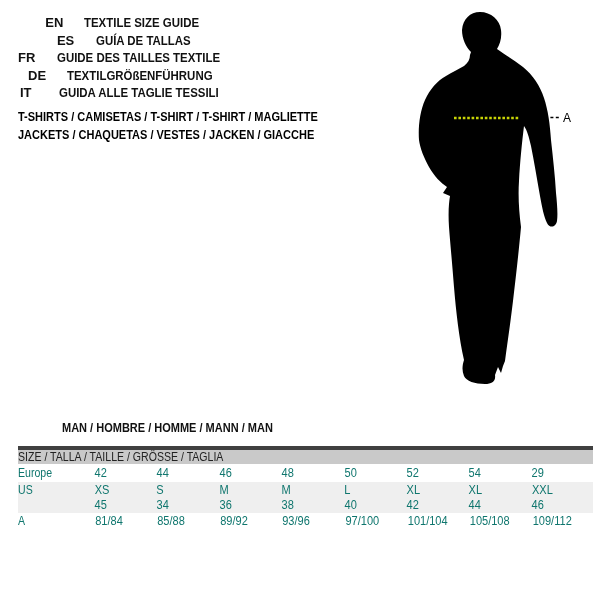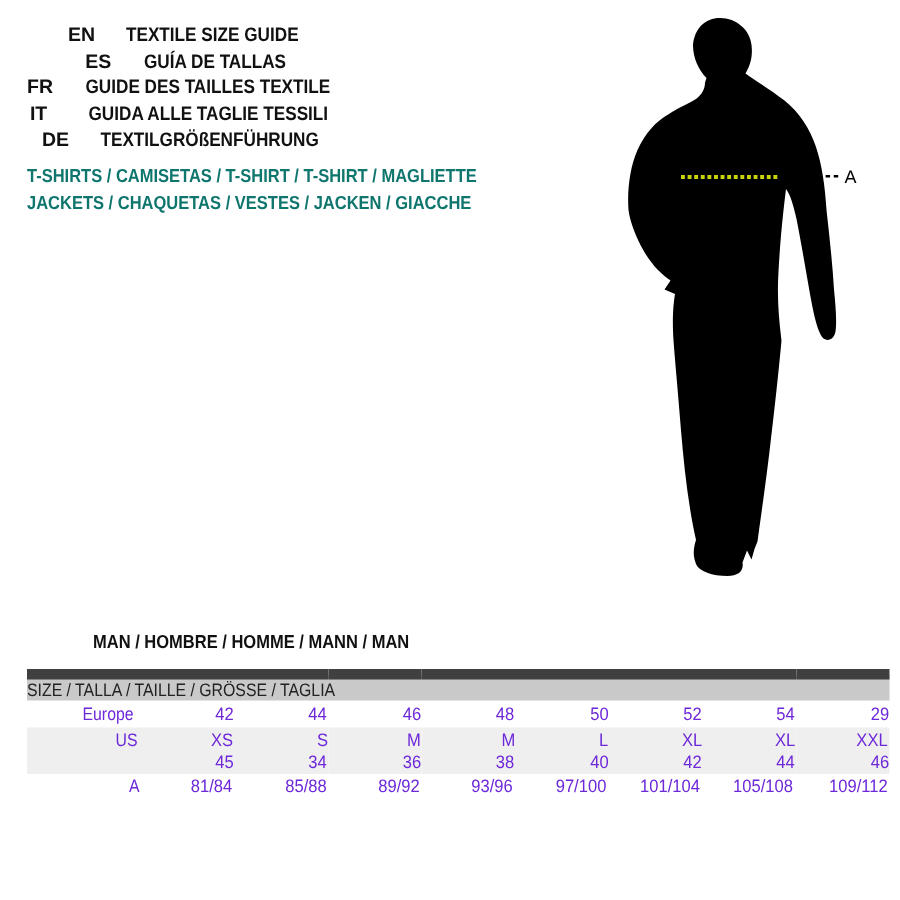--- a/index.html
+++ b/index.html
@@ -13,35 +13,35 @@
   
   .cond  { display:inline-block; transform:scaleX(0.88); transform-origin:0 50%; white-space:nowrap; }
   .vcond { display:inline-block; transform:scaleX(0.92); white-space:nowrap; }
 
   
   .lang-block { position:absolute; left:18px; top:14px; color:#111; }
   .lang-row  { display:flex; line-height:17.6px; font-size:13px; font-weight:700;justify-content:center; }
   .lang-code { width:39px; flex:0 0 39px; }
 
   
-  .categories { position:absolute; left:18px; top:108px; font-size:12.5px; font-weight:700; line-height:18px; color:#0f766e; }
+  .categories { position:absolute; left:18px; top:108px; font-size:12.5px; font-weight:700; line-height:18px; color:#000000; }
 
   
   .figure-svg { position:absolute; left:400px; top:5px; }
   .figure-svg text { font-family:"Liberation Sans", sans-serif; font-size:12px; fill:#000; }
 
   
   .section-title { position:absolute; left:18px; top:421px; font-size:12.5px; font-weight:700; color:#111;margin-left:44px; }
 
   
   .size-table-wrap { position:absolute; left:18px; top:446px; }
   table.size-table { border-collapse:collapse; table-layout:fixed; width:575px; border-top:1px solid #c6c6c6; }
-  table.size-table td { padding:0; margin:0; font-size:12px; color:#6d28d9; text-align:right; vertical-align:middle; }
+  table.size-table td { padding:0; margin:0; font-size:12px; color:#0f766e; text-align:left; vertical-align:middle; }
   td.lbl { text-align:left; padding-left:3px; }
-  tr.hdr td { background:#c9c9c9; height:12px; text-align:left; color:#222; border-top:7px solid #404040; }
+  tr.hdr td { background:#c9c9c9; height:12px; text-align:left; color:#222; border-top:4px solid #404040; }
   tr.r-europe td { height:18px; }
   tr.r-us  td { height:15px; background:#efefef; }
   tr.r-num td { height:16px; background:#efefef; }
   tr.r-a   td { height:16px; }
 
   
   .footnote { position:absolute; left:18px; top:550px; font-size:12.5px; font-weight:700; color:#111; }
   .footnote .unit { font-weight:400; }
 </style>
 </head>
@@ -56,26 +56,26 @@
     </div>
     <div class="lang-row">
       <span class="lang-code">ES</span>
       <span class="cond">GUÍA DE TALLAS</span>
     </div>
     <div class="lang-row">
       <span class="lang-code">FR</span>
       <span class="cond">GUIDE DES TAILLES TEXTILE</span>
     </div>
     <div class="lang-row">
+      <span class="lang-code">DE</span>
+      <span class="cond">TEXTILGRÖßENFÜHRUNG</span>
+    </div>
+    <div class="lang-row">
       <span class="lang-code">IT</span>
       <span class="cond">GUIDA ALLE TAGLIE TESSILI</span>
-    </div>
-    <div class="lang-row">
-      <span class="lang-code">DE</span>
-      <span class="cond">TEXTILGRÖßENFÜHRUNG</span>
     </div>
   </div>
 
   <div class="categories">
     <div><span class="cond">T-SHIRTS / CAMISETAS / T-SHIRT / T-SHIRT / MAGLIETTE</span></div>
     <div><span class="cond">JACKETS / CHAQUETAS / VESTES / JACKEN / GIACCHE</span></div>
   </div>
 
   <svg class="figure-svg" width="180" height="385" viewBox="400 5 180 385">
     <path d="M 480,12

